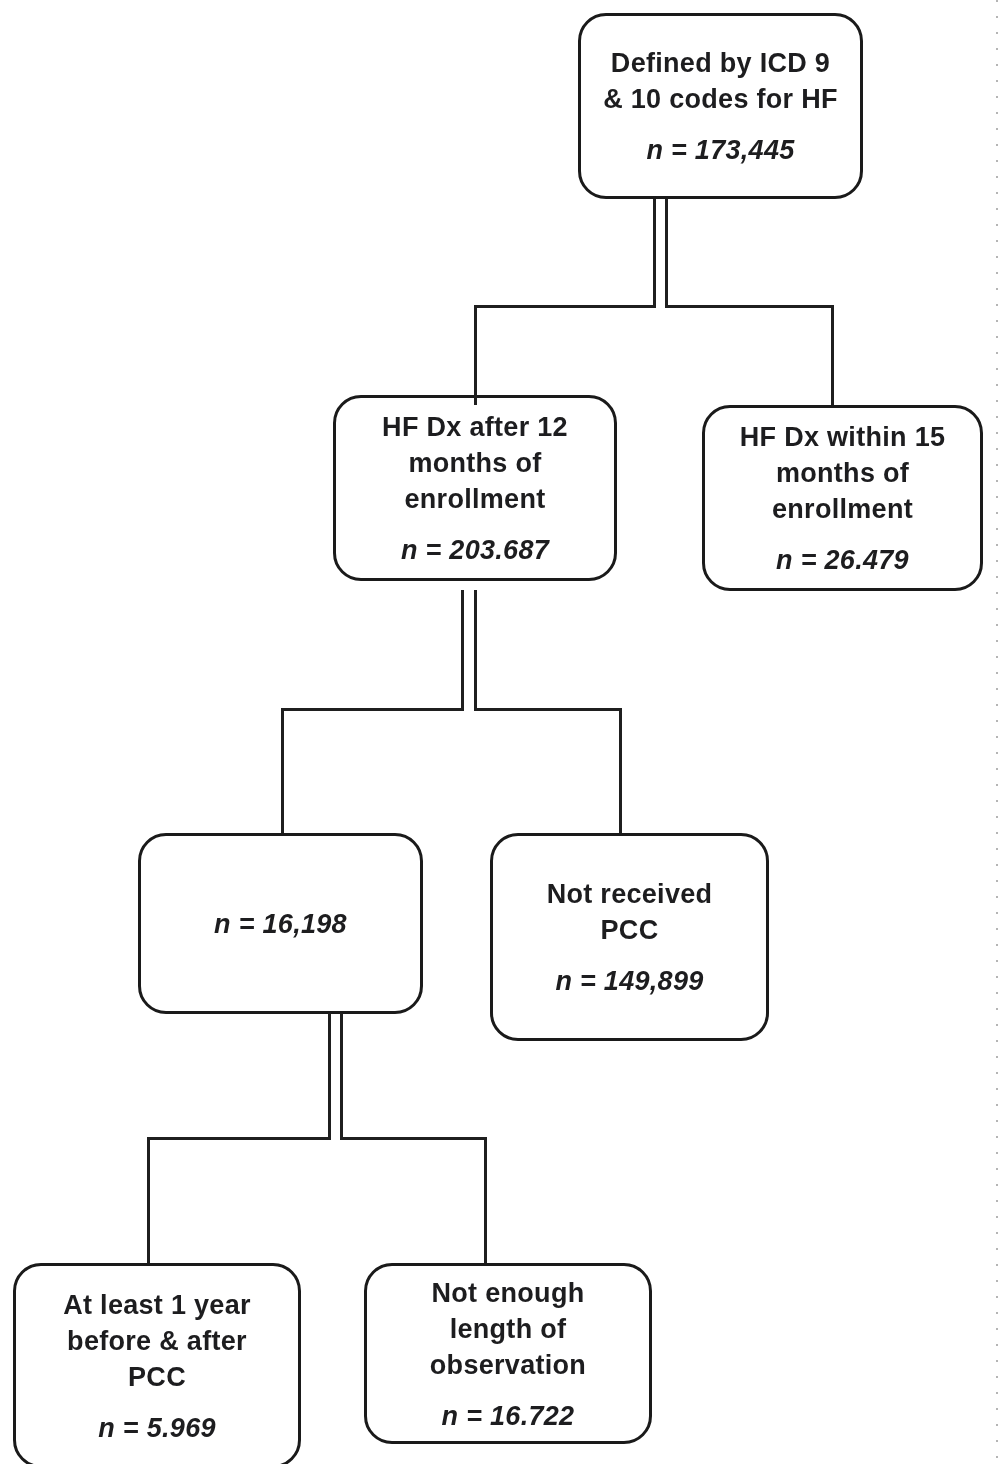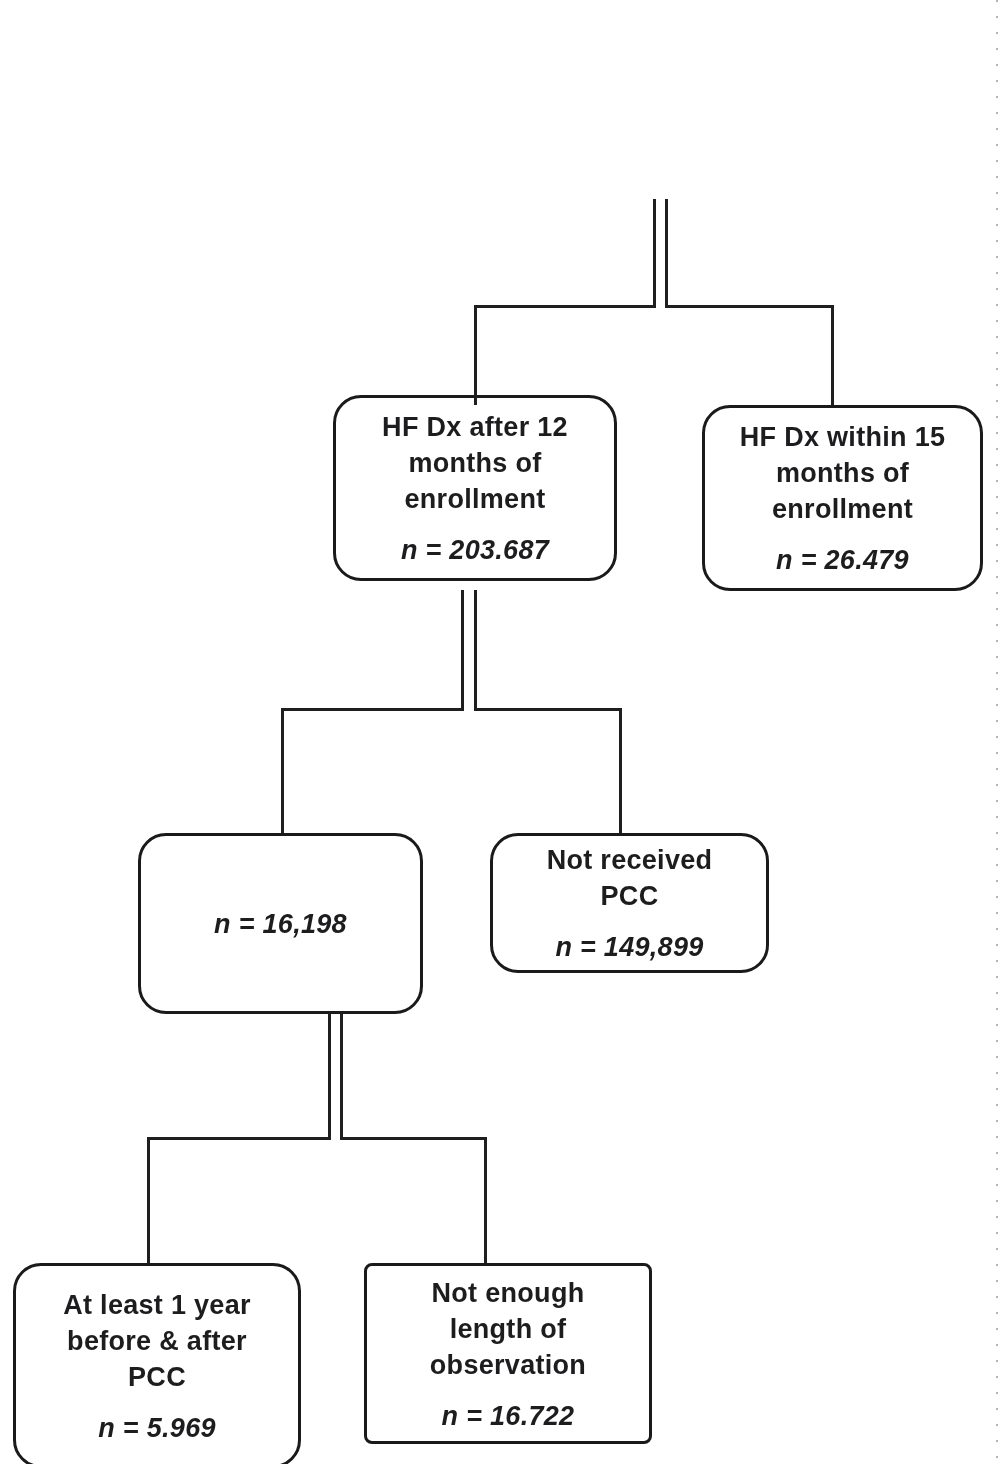--- a/index.html
+++ b/index.html
@@ -49,41 +49,46 @@
     font-weight:bold;
     font-style:italic;
     line-height:34px;
     letter-spacing:0.3px;
     color:var(--text);
   }
   .b1{left:578px;top:13px;width:285px;height:186px;}
   .b2{left:333px;top:395px;width:284px;height:186px;}
   .b3{left:702px;top:405px;width:281px;height:186px;}
   .b4{left:138px;top:833px;width:285px;height:181px;}
-  .b5{left:490px;top:833px;width:279px;height:140px;}
+  .b5{left:490px;top:833px;width:279px;height:208px;}
   .b6{left:13px;top:1263px;width:288px;height:205px;}
-  .b7{left:364px;top:1263px;width:288px;height:181px;border-radius:8px;}
+  .b7{left:364px;top:1263px;width:288px;height:181px;}
   .seg{
     position:absolute;
     background:var(--line);
   }
   .edge-dotted{
     position:absolute;
     left:996px;top:0;width:2px;height:1464px;
     background:repeating-linear-gradient(
       to bottom,
       var(--edge-dots) 0px, var(--edge-dots) 2px,
       transparent 2px, transparent 16px);
   }
 </style>
 </head>
 <body>
 
 <div class="canvas">
 
+  <div class="box b1">
+    <div class="box-label">Defined by ICD 9
+&amp; 10 codes for HF</div>
+    <div class="box-n">n = 173,445</div>
+  </div>
 
   <div class="box b2">
     <div class="box-label">HF Dx after 12
 months of
 enrollment</div>
     <div class="box-n">n = 203.687</div>
   </div>
   <div class="box b3">
     <div class="box-label">HF Dx within 15
 months of

